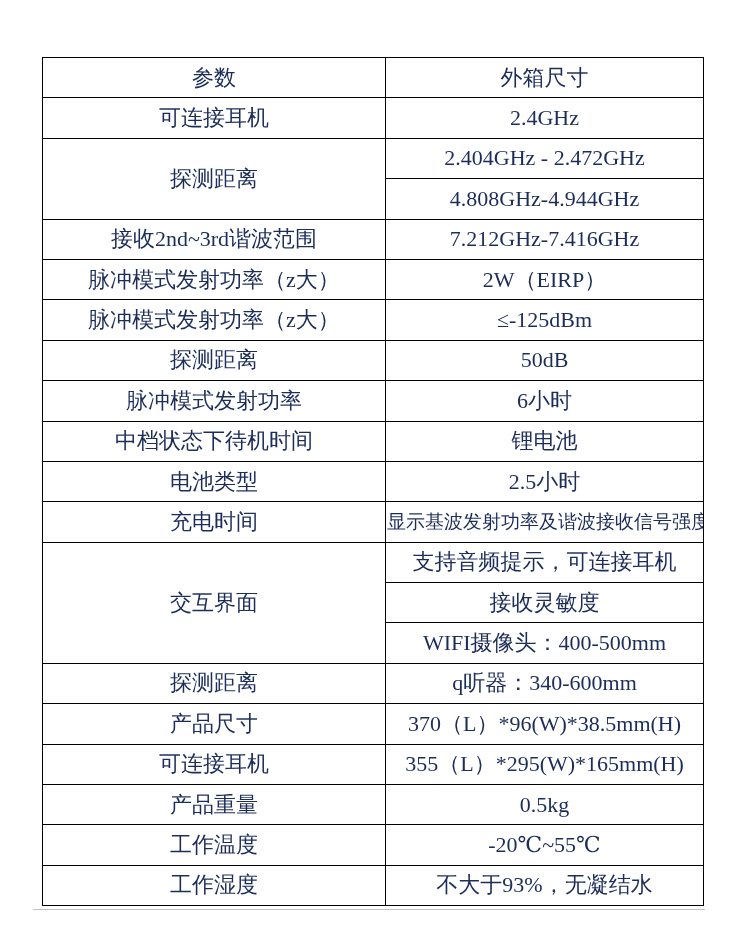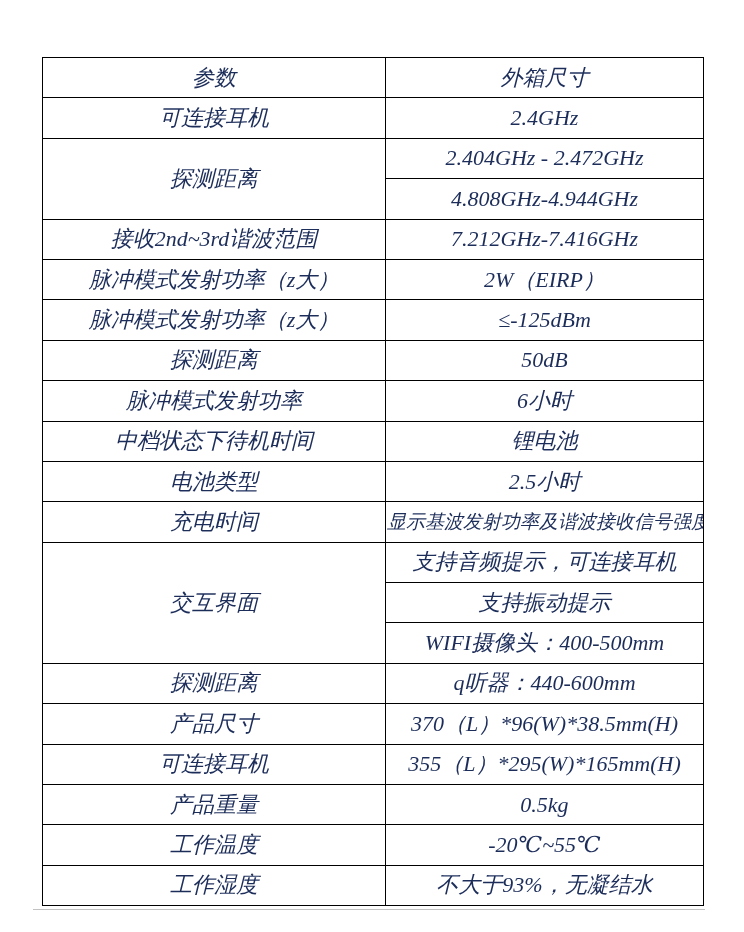--- a/index.html
+++ b/index.html
@@ -20,21 +20,20 @@
   }
   .table-wrap {
     position: absolute;
     left: 42px;
     top: 57px;
   }
   table.spec-table {
     border-collapse: collapse;
     table-layout: fixed;
     width: 661px;
-    font-style: italic;
   }
   col.c-param { width: 343px; }
   col.c-value { width: 318px; }
   table.spec-table tr { height: 40.4px; }
   table.spec-table th,
   table.spec-table td {
     border: 1.5px solid var(--border-color);
     text-align: center;
     vertical-align: middle;
     font-weight: normal;
@@ -112,28 +111,28 @@
         </tr>
         <tr>
           <td>充电时间</td>
           <td class="small">显示基波发射功率及谐波接收信号强度</td>
         </tr>
         <tr>
           <td rowspan="3">交互界面</td>
           <td>支持音频提示，可连接耳机</td>
         </tr>
         <tr>
-          <td>支持振动提示</td>
+          <td>接收灵敏度</td>
         </tr>
         <tr>
           <td>WIFI摄像头：400-500mm</td>
         </tr>
         <tr>
           <td>探测距离</td>
-          <td>q听器：440-600mm</td>
+          <td>q听器：340-600mm</td>
         </tr>
         <tr>
           <td>产品尺寸</td>
           <td>370（L）*96(W)*38.5mm(H)</td>
         </tr>
         <tr>
           <td>可连接耳机</td>
           <td>355（L）*295(W)*165mm(H)</td>
         </tr>
         <tr>

